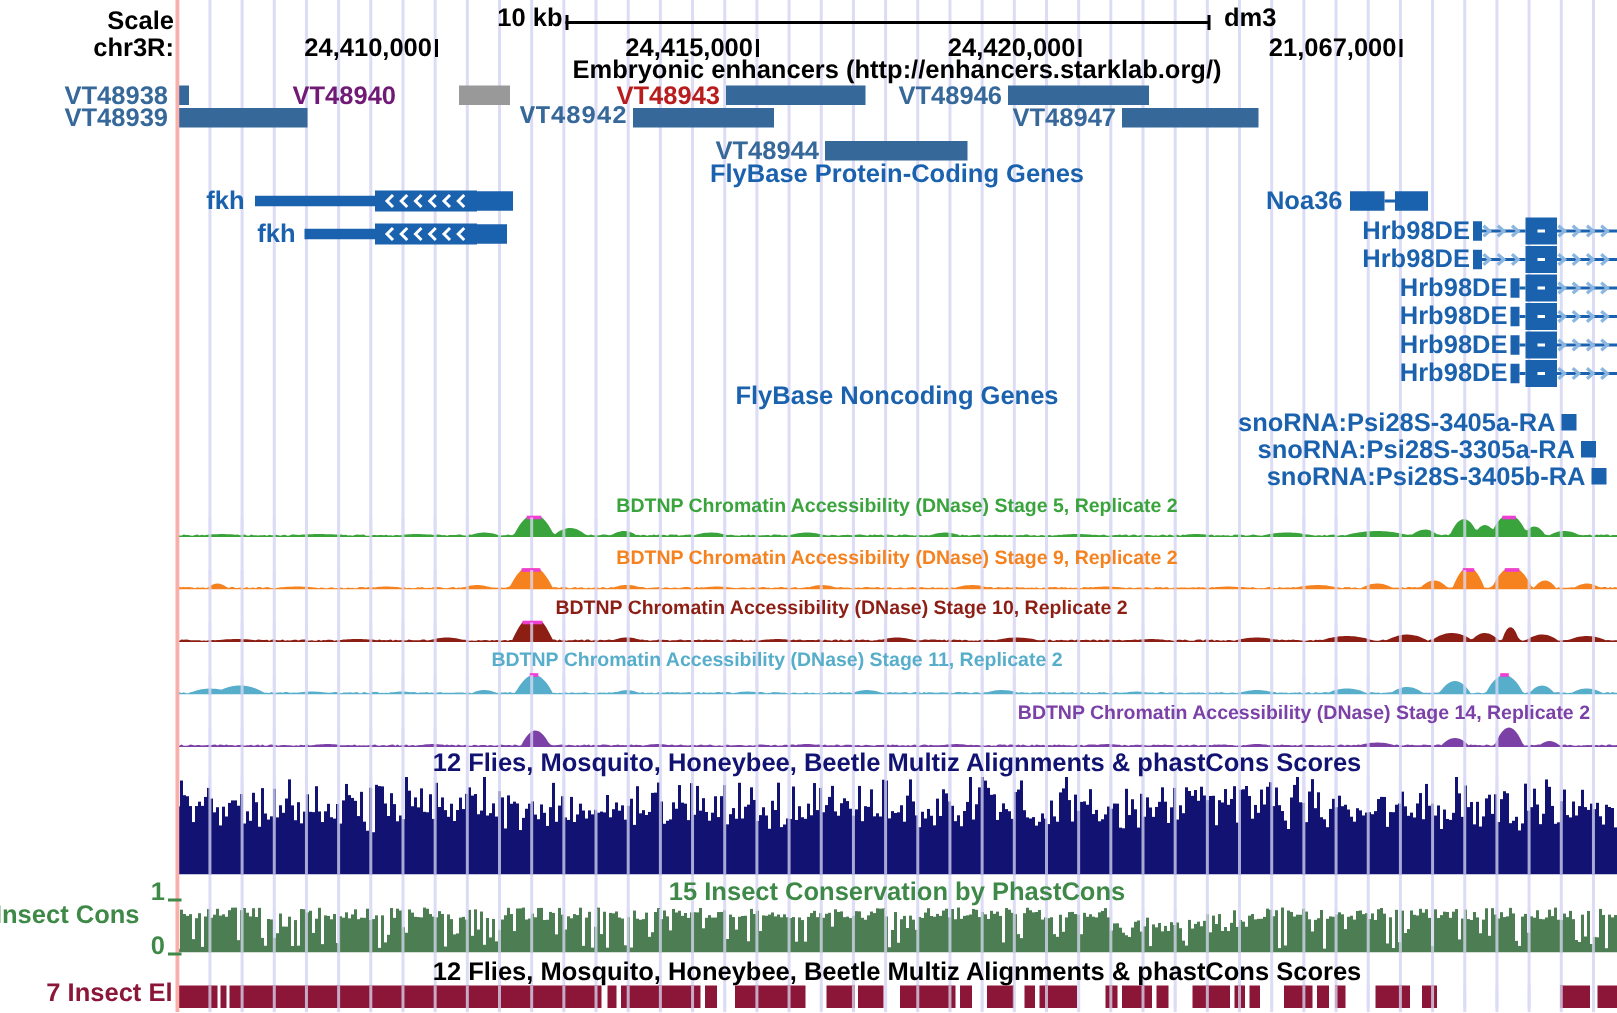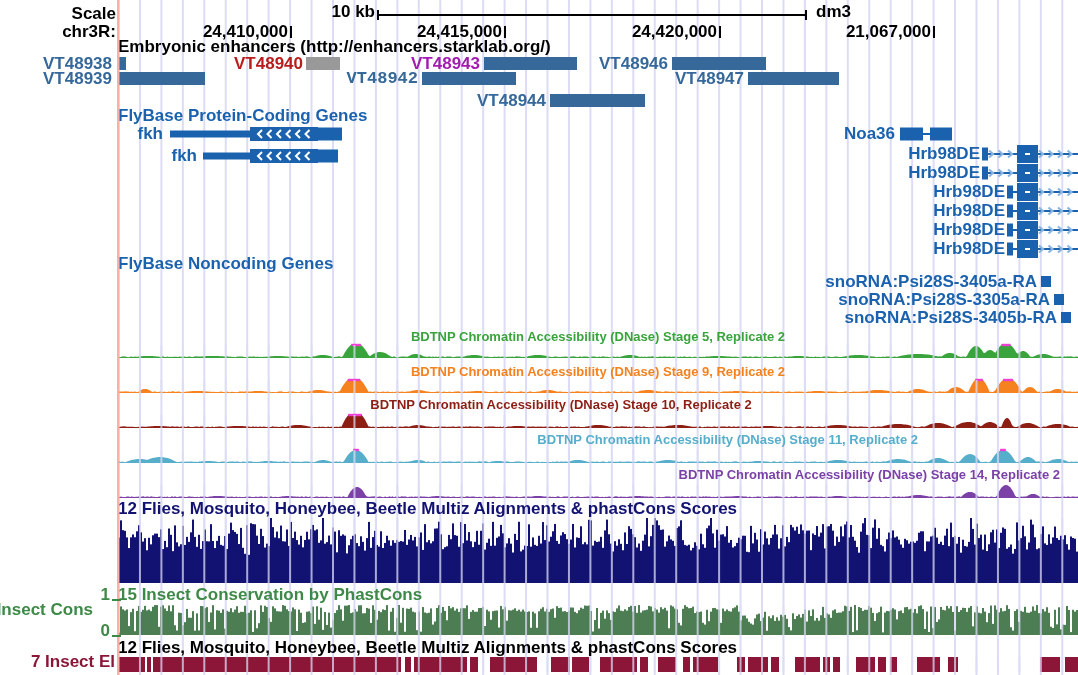--- a/index.html
+++ b/index.html
@@ -1,21 +1,21 @@
 <!DOCTYPE html>
 <html><head>
 <meta charset="utf-8">
 <style>
   html,body{margin:0;padding:0;background:#fff;}
   #stage{position:relative;width:1078px;height:675px;background:#fff;overflow:hidden;
          font-family:"Liberation Sans",sans-serif;font-weight:bold;}
   .abs{position:absolute;}
   .lbl{position:absolute;font-size:17px;line-height:13px;white-space:nowrap;}
   .r{text-align:right;}
-  .ctr{left:118px;width:960px;text-align:left;}
+  .ctr{left:118px;width:960px;text-align:center;}
   svg{display:block;}
 </style>
 </head>
 <body>
 
 <div id="stage">
 
   <svg id="grid" class="abs" style="left:0;top:0;" width="1078" height="675">
       <line x1="118.5" y1="0" x2="118.5" y2="675" stroke="#dcdcf6" stroke-width="2"></line>
       <line x1="139.95" y1="0" x2="139.95" y2="675" stroke="#dcdcf6" stroke-width="2"></line>
@@ -94,25 +94,25 @@
   <div class="lbl r" style="right: 985px; top: 603px; color: rgb(62, 137, 71);" id="l-cons">15 Insect Cons</div>
   <div class="lbl r" style="right: 968px; top: 588px; color: rgb(62, 137, 71);" id="l-one">1</div>
   <div class="lbl r" style="right: 968px; top: 624px; color: rgb(62, 137, 71);" id="l-zero">0</div>
   <div class="lbl r" style="right: 963px; top: 655px; color: rgb(139, 22, 56);" id="l-el">7 Insect El</div>
 
   <div id="enhancers">
       <div class="lbl r" style="right: 966px; top: 57px; color: rgb(54, 104, 154);">VT48938</div>
       <div class="abs" style="left: 118px; top: 57px; width: 8px; height: 13px; background: rgb(54, 104, 154);"></div>
       <div class="lbl r" style="right: 966px; top: 72px; color: rgb(54, 104, 154);">VT48939</div>
       <div class="abs" style="left: 118px; top: 72px; width: 87px; height: 13px; background: rgb(54, 104, 154);"></div>
-      <div class="lbl r" style="right: 775px; top: 57px; color: #b91c1c;">VT48940</div>
+      <div class="lbl r" style="right: 814px; top: 57px; color: #701a75;">VT48940</div>
       <div class="abs" style="left: 306px; top: 57px; width: 34px; height: 13px; background: rgb(153, 153, 153);"></div>
       <div class="lbl r" style="right: 660px; top: 72px; color: rgb(54, 104, 154); font-family: Liberation Mono, monospace;">VT48942</div>
       <div class="abs" style="left: 422px; top: 72px; width: 94px; height: 13px; background: rgb(54, 104, 154);"></div>
-      <div class="lbl r" style="right: 598px; top: 57px; color: #a21caf;">VT48943</div>
+      <div class="lbl r" style="right: 598px; top: 57px; color: #b91c1c;">VT48943</div>
       <div class="abs" style="left: 484px; top: 57px; width: 93px; height: 13px; background: rgb(54, 104, 154);"></div>
       <div class="lbl r" style="right: 532px; top: 94px; color: rgb(54, 104, 154);">VT48944</div>
       <div class="abs" style="left: 550px; top: 94px; width: 95px; height: 13px; background: rgb(54, 104, 154);"></div>
       <div class="lbl r" style="right: 410px; top: 57px; color: rgb(54, 104, 154);">VT48946</div>
       <div class="abs" style="left: 672px; top: 57px; width: 94px; height: 13px; background: rgb(54, 104, 154);"></div>
       <div class="lbl r" style="right: 334px; top: 72px; color: rgb(54, 104, 154);">VT48947</div>
       <div class="abs" style="left: 748px; top: 72px; width: 91px; height: 13px; background: rgb(54, 104, 154);"></div>
     </div>
   <svg id="genes" class="abs" style="left:0;top:0;" width="1078" height="675">
       <rect x="170" y="130.5" width="80" height="7" fill="#1b62ae"></rect>
@@ -228,21 +228,21 @@
         <polygon points="0,15 0,14.1 1.5,13.4 3,13.5 4.5,13.4 6,13.5 7.5,13.3 9,13.5 10.5,13.6 12,14.1 13.5,13.5 15,13.9 16.5,13.6 18,13.7 19.5,14.2 21,13.3 22.5,12.3 24,11.6 25.5,11.1 27,11.0 28.5,11.1 30,11.6 31.5,12.3 33,13.3 34.5,14.0 36,13.4 37.5,13.4 39,14.0 40.5,14.0 42,13.6 43.5,13.8 45,14.0 46.5,13.4 48,14.2 49.5,13.9 51,13.6 52.5,14.1 54,13.3 55.5,13.3 57,14.0 58.5,13.7 60,13.4 61.5,13.6 63,14.2 64.5,13.9 66,14.0 67.5,13.8 69,13.5 70.5,13.5 72,13.3 73.5,13.2 75,13.1 76.5,13.1 78,13.0 79.5,13.0 81,13.0 82.5,13.0 84,13.1 85.5,13.2 87,13.2 88.5,13.4 90,13.5 91.5,13.7 93,13.8 94.5,14.1 96,13.7 97.5,13.9 99,14.1 100.5,14.1 102,13.7 103.5,13.5 105,14.1 106.5,14.0 108,13.8 109.5,13.6 111,14.2 112.5,14.1 114,13.7 115.5,14.0 117,13.9 118.5,14.2 120,14.1 121.5,13.4 123,13.4 124.5,13.5 126,13.8 127.5,13.3 129,13.6 130.5,13.5 132,13.6 133.5,13.4 135,13.2 136.5,13.1 138,13.0 139.5,13.0 141,13.0 142.5,13.1 144,13.1 145.5,13.3 147,13.4 148.5,13.6 150,13.9 151.5,13.3 153,14.2 154.5,13.9 156,14.0 157.5,14.2 159,14.0 160.5,13.5 162,13.6 163.5,13.3 165,14.0 166.5,14.0 168,13.9 169.5,14.0 171,13.3 172.5,13.5 174,13.4 175.5,13.5 177,13.9 178.5,14.1 180,14.2 181.5,13.9 183,13.5 184.5,13.4 186,14.1 187.5,13.7 189,13.9 190.5,13.5 192,13.3 193.5,12.9 195,12.5 196.5,12.3 198,12.1 199.5,12.0 201,12.0 202.5,12.1 204,12.3 205.5,12.6 207,13.0 208.5,13.3 210,13.6 211.5,13.6 213,13.9 214.5,13.6 216,13.7 217.5,13.8 219,13.9 220.5,13.4 222,12.9 223.5,10.1 225,7.6 226.5,5.4 228,3.6 229.5,2.0 231,1.0 232.5,1.0 234,1.0 235.5,1.0 237,1.0 238.5,1.0 240,1.0 241.5,1.2 243,2.5 244.5,4.1 246,6.1 247.5,8.4 249,11.0 250.5,13.7 252,13.4 253.5,13.7 255,14.0 256.5,13.3 258,13.4 259.5,13.5 261,14.2 262.5,14.1 264,13.7 265.5,13.4 267,14.0 268.5,13.7 270,13.5 271.5,14.1 273,14.1 274.5,13.7 276,14.2 277.5,13.8 279,13.3 280.5,13.6 282,14.1 283.5,13.4 285,13.7 286.5,14.1 288,13.8 289.5,13.4 291,13.6 292.5,13.2 294,12.8 295.5,12.4 297,12.2 298.5,12.0 300,12.0 301.5,12.0 303,12.2 304.5,12.4 306,12.8 307.5,13.2 309,13.4 310.5,13.4 312,13.9 313.5,14.1 315,13.9 316.5,13.9 318,13.7 319.5,13.6 321,13.4 322.5,13.8 324,14.2 325.5,13.5 327,13.7 328.5,14.0 330,14.0 331.5,13.6 333,13.9 334.5,14.1 336,13.8 337.5,13.5 339,13.4 340.5,13.3 342,13.7 343.5,14.0 345,14.0 346.5,13.3 348,13.9 349.5,13.5 351,13.6 352.5,13.5 354,13.3 355.5,13.2 357,13.1 358.5,13.0 360,13.0 361.5,13.0 363,13.1 364.5,13.2 366,13.3 367.5,13.5 369,13.7 370.5,13.9 372,14.0 373.5,14.1 375,13.9 376.5,13.7 378,13.6 379.5,13.8 381,14.2 382.5,13.9 384,13.5 385.5,14.0 387,13.3 388.5,13.9 390,13.4 391.5,13.3 393,13.9 394.5,13.7 396,14.1 397.5,13.9 399,13.7 400.5,13.9 402,13.4 403.5,13.3 405,13.9 406.5,13.7 408,14.0 409.5,13.9 411,13.7 412.5,13.3 414,14.1 415.5,14.0 417,13.9 418.5,13.7 420,13.4 421.5,13.5 423,13.0 424.5,12.6 426,12.3 427.5,12.1 429,12.0 430.5,12.0 432,12.1 433.5,12.3 435,12.5 436.5,12.9 438,13.3 439.5,13.7 441,13.6 442.5,13.4 444,13.7 445.5,13.9 447,13.7 448.5,13.9 450,14.1 451.5,13.6 453,13.9 454.5,13.6 456,14.0 457.5,13.6 459,13.3 460.5,13.3 462,13.7 463.5,13.6 465,13.8 466.5,13.4 468,13.5 469.5,14.1 471,13.6 472.5,13.5 474,13.6 475.5,13.5 477,14.1 478.5,14.0 480,14.0 481.5,13.7 483,13.7 484.5,14.1 486,14.2 487.5,13.7 489,13.7 490.5,13.3 492,13.9 493.5,13.5 495,13.6 496.5,13.3 498,13.9 499.5,13.9 501,14.0 502.5,13.8 504,13.4 505.5,14.1 507,13.7 508.5,13.8 510,13.6 511.5,14.1 513,13.7 514.5,14.0 516,13.3 517.5,13.8 519,13.9 520.5,13.4 522,13.0 523.5,12.6 525,12.4 526.5,12.2 528,12.1 529.5,12.0 531,12.0 532.5,12.1 534,12.2 535.5,12.5 537,12.8 538.5,13.1 540,13.5 541.5,13.4 543,13.4 544.5,14.2 546,13.8 547.5,13.3 549,13.6 550.5,13.6 552,13.9 553.5,13.4 555,13.7 556.5,13.9 558,13.4 559.5,13.4 561,13.6 562.5,13.7 564,13.5 565.5,14.0 567,13.9 568.5,13.8 570,13.6 571.5,14.0 573,13.5 574.5,14.1 576,14.2 577.5,13.6 579,13.8 580.5,13.9 582,13.3 583.5,13.5 585,13.4 586.5,13.5 588,14.0 589.5,13.3 591,13.6 592.5,13.5 594,14.1 595.5,13.6 597,14.0 598.5,13.8 600,13.9 601.5,13.8 603,14.2 604.5,13.4 606,13.5 607.5,13.6 609,13.4 610.5,13.6 612,13.3 613.5,13.4 615,13.2 616.5,13.1 618,13.0 619.5,13.0 621,13.0 622.5,13.1 624,13.1 625.5,13.3 627,13.3 628.5,13.5 630,13.6 631.5,13.8 633,14.1 634.5,13.7 636,13.6 637.5,14.1 639,14.0 640.5,13.7 642,13.6 643.5,13.8 645,13.7 646.5,13.5 648,13.8 649.5,14.1 651,14.1 652.5,13.4 654,13.6 655.5,13.4 657,13.8 658.5,13.7 660,13.3 661.5,14.1 663,14.2 664.5,13.7 666,13.5 667.5,13.9 669,13.7 670.5,13.6 672,13.6 673.5,13.9 675,13.9 676.5,13.7 678,13.5 679.5,13.8 681,13.4 682.5,13.7 684,13.5 685.5,13.9 687,13.8 688.5,13.9 690,13.4 691.5,13.6 693,13.4 694.5,13.3 696,13.1 697.5,13.1 699,13.0 700.5,13.0 702,13.0 703.5,13.1 705,13.2 706.5,13.4 708,13.4 709.5,13.4 711,13.4 712.5,13.6 714,13.6 715.5,13.8 717,13.4 718.5,13.8 720,14.1 721.5,14.2 723,14.0 724.5,14.1 726,13.8 727.5,13.3 729,13.4 730.5,13.9 732,14.0 733.5,14.1 735,13.4 736.5,13.8 738,13.8 739.5,13.7 741,13.7 742.5,13.8 744,13.4 745.5,13.6 747,13.5 748.5,13.2 750,12.9 751.5,12.7 753,12.5 754.5,12.3 756,12.1 757.5,12.1 759,12.0 760.5,12.0 762,12.0 763.5,12.1 765,12.2 766.5,12.4 768,12.6 769.5,12.8 771,13.1 772.5,13.4 774,13.5 775.5,13.8 777,14.1 778.5,13.4 780,13.5 781.5,13.3 783,14.1 784.5,13.6 786,13.7 787.5,14.1 789,14.1 790.5,13.5 792,12.8 793.5,12.2 795,11.7 796.5,11.3 798,11.1 799.5,11.0 801,11.0 802.5,11.2 804,11.4 805.5,11.8 807,12.4 808.5,13.0 810,13.6 811.5,13.8 813,13.7 814.5,13.9 816,13.3 817.5,13.6 819,14.2 820.5,13.4 822,13.3 823.5,13.7 825,13.4 826.5,13.7 828,13.5 829.5,13.3 831,11.9 832.5,10.8 834,10.0 835.5,9.4 837,9.1 838.5,9.0 840,9.2 841.5,9.7 843,10.5 844.5,11.5 846,12.8 847.5,13.7 849,13.7 850.5,13.5 852,10.0 853.5,7.0 855,4.5 856.5,2.5 858,1.1 859.5,1.0 861,1.0 862.5,1.0 864,1.1 865.5,2.5 867,4.5 868.5,7.0 870,10.0 871.5,13.7 873,13.8 874.5,13.9 876,13.4 877.5,12.0 879,9.3 880.5,6.9 882,4.9 883.5,3.2 885,1.9 886.5,1.0 888,1.0 889.5,1.0 891,1.0 892.5,1.0 894,1.2 895.5,2.3 897,3.8 898.5,5.5 900,7.7 901.5,10.1 903,12.9 904.5,13.8 906,12.4 907.5,10.9 909,9.8 910.5,9.2 912,9.0 913.5,9.2 915,9.8 916.5,10.9 918,12.4 919.5,14.1 921,13.5 922.5,13.9 924,13.9 925.5,13.9 927,13.8 928.5,13.6 930,13.5 931.5,13.6 933,13.0 934.5,12.2 936,11.6 937.5,11.3 939,11.0 940.5,11.0 942,11.2 943.5,11.5 945,12.0 946.5,12.7 948,13.4 949.5,13.6 951,13.4 952.5,13.3 954,14.2 955.5,13.4 957,14.0 958.5,13.4 960,13.7 960,15" fill="#f5821e"></polygon>
         <rect x="229.72504980099444" y="0.8" width="12.549900398011134" height="2.4" fill="#ee3ed4"></rect>
         <rect x="857.1894882233485" y="0.8" width="7.62102355330306" height="2.4" fill="#ee3ed4"></rect>
         <rect x="885.1502577388071" y="0.8" width="9.699484522385713" height="2.4" fill="#ee3ed4"></rect>
       </svg>
       <div class="abs" style="left: 118px; top: 398px; width: 886px; text-align: center; color: rgb(140, 30, 20); font-size: 13px; line-height: 13px; white-space: nowrap;">BDTNP Chromatin Accessibility (DNase) Stage 10, Replicate 2</div>
       <svg width="960" height="15" style="position: absolute; left: 118px; top: 413px;">
         <polygon points="0,15 0,13.5 1.5,14.1 3,13.4 4.5,13.5 6,13.3 7.5,13.5 9,13.8 10.5,13.8 12,13.8 13.5,13.8 15,13.8 16.5,14.1 18,14.0 19.5,14.1 21,13.8 22.5,13.9 24,13.6 25.5,13.8 27,13.7 28.5,13.7 30,13.5 31.5,13.4 33,13.2 34.5,13.2 36,13.1 37.5,13.0 39,13.0 40.5,13.0 42,13.0 43.5,13.1 45,13.1 46.5,13.2 48,13.3 49.5,13.5 51,13.6 52.5,13.8 54,13.3 55.5,13.5 57,13.7 58.5,13.6 60,13.5 61.5,14.1 63,13.5 64.5,13.4 66,13.6 67.5,13.9 69,13.8 70.5,13.3 72,14.1 73.5,13.9 75,14.0 76.5,13.8 78,13.5 79.5,13.5 81,14.0 82.5,13.5 84,13.4 85.5,13.4 87,14.2 88.5,14.0 90,13.8 91.5,14.1 93,14.1 94.5,13.5 96,14.2 97.5,13.7 99,13.8 100.5,13.5 102,13.5 103.5,13.6 105,14.1 106.5,13.9 108,13.7 109.5,13.6 111,13.4 112.5,13.3 114,13.2 115.5,13.1 117,13.0 118.5,13.0 120,13.0 121.5,13.0 123,13.0 124.5,13.1 126,13.2 127.5,13.3 129,13.4 130.5,13.4 132,13.7 133.5,13.9 135,13.3 136.5,13.9 138,13.6 139.5,13.9 141,13.7 142.5,13.4 144,14.1 145.5,13.5 147,13.8 148.5,13.9 150,13.7 151.5,13.9 153,14.0 154.5,13.3 156,13.7 157.5,13.8 159,13.8 160.5,13.9 162,13.9 163.5,13.4 165,13.4 166.5,14.0 168,13.9 169.5,13.5 171,13.1 172.5,12.8 174,12.5 175.5,12.3 177,12.1 178.5,12.0 180,12.0 181.5,12.0 183,12.1 184.5,12.3 186,12.5 187.5,12.8 189,13.1 190.5,13.5 192,13.5 193.5,13.9 195,14.2 196.5,14.0 198,14.1 199.5,14.2 201,13.6 202.5,14.0 204,13.8 205.5,13.7 207,13.9 208.5,14.2 210,13.6 211.5,14.0 213,13.7 214.5,13.8 216,14.1 217.5,13.8 219,13.7 220.5,14.1 222,13.6 223.5,13.7 225,10.5 226.5,7.6 228,5.0 229.5,2.9 231,1.1 232.5,1.0 234,1.0 235.5,1.0 237,1.0 238.5,1.0 240,1.0 241.5,1.0 243,1.1 244.5,2.9 246,5.0 247.5,7.6 249,10.5 250.5,13.4 252,13.4 253.5,14.1 255,13.4 256.5,14.0 258,13.3 259.5,14.1 261,13.9 262.5,13.8 264,13.8 265.5,13.4 267,13.9 268.5,13.7 270,13.4 271.5,14.1 273,13.4 274.5,13.4 276,14.1 277.5,14.0 279,13.3 280.5,14.1 282,13.5 283.5,13.7 285,13.8 286.5,13.6 288,13.3 289.5,13.6 291,13.7 292.5,13.2 294,12.8 295.5,12.4 297,12.2 298.5,12.0 300,12.0 301.5,12.0 303,12.2 304.5,12.4 306,12.8 307.5,13.2 309,13.5 310.5,13.4 312,13.8 313.5,13.7 315,14.2 316.5,14.0 318,13.8 319.5,13.9 321,13.3 322.5,13.7 324,13.5 325.5,13.7 327,13.6 328.5,14.1 330,13.8 331.5,13.8 333,13.8 334.5,13.5 336,13.4 337.5,13.9 339,13.8 340.5,13.6 342,13.6 343.5,14.1 345,13.6 346.5,13.7 348,13.4 349.5,13.8 351,13.6 352.5,13.3 354,13.7 355.5,13.5 357,13.7 358.5,13.6 360,13.4 361.5,13.7 363,14.0 364.5,13.8 366,14.1 367.5,13.5 369,13.8 370.5,13.4 372,13.4 373.5,13.6 375,13.6 376.5,13.4 378,14.1 379.5,13.8 381,14.0 382.5,13.5 384,14.2 385.5,13.3 387,14.1 388.5,14.0 390,13.6 391.5,13.5 393,13.4 394.5,13.3 396,13.1 397.5,13.1 399,13.0 400.5,13.0 402,13.0 403.5,13.1 405,13.2 406.5,13.4 408,13.6 409.5,13.8 411,13.4 412.5,13.8 414,13.5 415.5,13.4 417,13.8 418.5,13.8 420,13.6 421.5,13.7 423,13.6 424.5,13.7 426,13.8 427.5,13.4 429,13.5 430.5,14.1 432,13.4 433.5,13.8 435,13.8 436.5,14.2 438,13.5 439.5,13.3 441,14.1 442.5,13.4 444,13.9 445.5,14.0 447,13.9 448.5,13.4 450,13.9 451.5,14.2 453,13.4 454.5,13.8 456,13.5 457.5,13.4 459,13.9 460.5,13.5 462,14.0 463.5,14.1 465,13.9 466.5,13.9 468,13.4 469.5,13.5 471,13.1 472.5,12.8 474,12.5 475.5,12.3 477,12.1 478.5,12.0 480,12.0 481.5,12.0 483,12.1 484.5,12.3 486,12.5 487.5,12.8 489,13.1 490.5,13.5 492,13.8 493.5,13.4 495,13.9 496.5,13.9 498,13.4 499.5,13.4 501,13.7 502.5,13.4 504,13.3 505.5,13.4 507,13.6 508.5,13.5 510,13.9 511.5,13.4 513,14.2 514.5,13.3 516,14.0 517.5,13.3 519,13.5 520.5,13.6 522,13.5 523.5,14.0 525,13.5 526.5,13.6 528,14.1 529.5,14.0 531,14.2 532.5,14.0 534,14.2 535.5,13.5 537,13.7 538.5,13.6 540,13.5 541.5,13.7 543,13.6 544.5,13.7 546,13.8 547.5,13.4 549,13.1 550.5,12.8 552,12.6 553.5,12.4 555,12.2 556.5,12.1 558,12.0 559.5,12.0 561,12.0 562.5,12.1 564,12.1 565.5,12.3 567,12.5 568.5,12.7 570,12.9 571.5,13.2 573,13.6 574.5,13.8 576,13.8 577.5,13.7 579,13.4 580.5,14.0 582,13.3 583.5,14.2 585,14.2 586.5,13.7 588,13.9 589.5,13.5 591,13.8 592.5,13.8 594,14.0 595.5,13.5 597,13.5 598.5,14.0 600,13.4 601.5,13.8 603,13.6 604.5,13.6 606,13.5 607.5,13.6 609,14.0 610.5,13.3 612,13.5 613.5,14.1 615,13.5 616.5,13.6 618,14.0 619.5,13.4 621,13.5 622.5,13.8 624,13.5 625.5,13.8 627,13.6 628.5,13.5 630,14.0 631.5,13.9 633,13.6 634.5,13.7 636,13.7 637.5,13.5 639,13.4 640.5,13.7 642,13.4 643.5,13.4 645,13.2 646.5,13.1 648,13.0 649.5,13.0 651,13.0 652.5,13.1 654,13.1 655.5,13.3 657,13.4 658.5,13.6 660,13.9 661.5,13.6 663,14.0 664.5,14.2 666,13.8 667.5,13.5 669,13.5 670.5,13.9 672,13.4 673.5,13.8 675,14.2 676.5,14.2 678,14.1 679.5,13.5 681,13.3 682.5,13.3 684,14.1 685.5,13.4 687,13.5 688.5,13.7 690,13.3 691.5,14.1 693,13.6 694.5,13.8 696,14.1 697.5,13.9 699,14.1 700.5,13.6 702,13.6 703.5,14.0 705,14.1 706.5,13.6 708,13.3 709.5,13.0 711,12.8 712.5,12.5 714,12.3 715.5,12.2 717,12.1 718.5,12.0 720,12.0 721.5,12.0 723,12.1 724.5,12.2 726,12.3 727.5,12.5 729,12.8 730.5,13.0 732,13.3 733.5,13.4 735,13.8 736.5,13.4 738,13.6 739.5,13.9 741,13.5 742.5,13.6 744,13.4 745.5,13.7 747,13.7 748.5,13.8 750,14.0 751.5,14.1 753,14.1 754.5,13.8 756,13.6 757.5,14.2 759,13.5 760.5,13.6 762,13.5 763.5,13.7 765,13.3 766.5,12.8 768,12.4 769.5,12.1 771,11.8 772.5,11.6 774,11.4 775.5,11.2 777,11.1 778.5,11.0 780,11.0 781.5,11.0 783,11.1 784.5,11.2 786,11.4 787.5,11.6 789,11.8 790.5,12.1 792,12.4 793.5,12.8 795,13.3 796.5,13.7 798,14.0 799.5,14.2 801,14.1 802.5,13.8 804,13.3 805.5,13.8 807,13.5 808.5,12.9 810,12.2 811.5,11.6 813,11.1 814.5,10.7 816,10.4 817.5,10.1 819,10.0 820.5,10.0 822,10.1 823.5,10.3 825,10.6 826.5,10.9 828,11.4 829.5,12.0 831,12.7 832.5,13.3 834,14.2 835.5,13.4 837,13.5 838.5,12.5 840,11.7 841.5,10.9 843,10.3 844.5,9.8 846,9.4 847.5,9.2 849,9.0 850.5,9.0 852,9.1 853.5,9.3 855,9.7 856.5,10.1 858,10.7 859.5,11.4 861,12.2 862.5,13.2 864,12.8 865.5,11.5 867,10.5 868.5,9.7 870,9.2 871.5,9.0 873,9.1 874.5,9.4 876,10.0 877.5,10.8 879,11.9 880.5,13.3 882,13.9 883.5,13.4 885,9.4 886.5,6.7 888,5.3 889.5,5.1 891,6.1 892.5,8.4 894,11.9 895.5,13.5 897,14.1 898.5,13.9 900,13.4 901.5,12.5 903,11.7 904.5,11.1 906,10.6 907.5,10.2 909,10.0 910.5,10.0 912,10.1 913.5,10.4 915,10.9 916.5,11.5 918,12.2 919.5,13.1 921,14.1 922.5,13.9 924,13.9 925.5,13.6 927,13.7 928.5,13.4 930,12.8 931.5,12.3 933,11.9 934.5,11.5 936,11.3 937.5,11.1 939,11.0 940.5,11.0 942,11.1 943.5,11.2 945,11.4 946.5,11.8 948,12.1 949.5,12.6 951,13.2 952.5,13.8 954,13.6 955.5,13.8 957,14.0 958.5,13.9 960,13.8 960,15" fill="#8c1e14"></polygon>
         <rect x="230.38095439614725" y="0.8" width="13.238091207705493" height="2.4" fill="#ee3ed4"></rect>
       </svg>
-      <div class="abs" style="left: 118px; top: 433px; width: 800px; text-align: right; color: rgb(87, 174, 203); font-size: 13px; line-height: 13px; white-space: nowrap;">BDTNP Chromatin Accessibility (DNase) Stage 11, Replicate 2</div>
+      <div class="abs" style="left: 118px; top: 433px; width: 800px; text-align: center; color: rgb(87, 174, 203); font-size: 13px; line-height: 13px; white-space: nowrap;">BDTNP Chromatin Accessibility (DNase) Stage 11, Replicate 2</div>
       <svg width="960" height="15" style="position: absolute; left: 118px; top: 448px;">
         <polygon points="0,15 0,13.7 1.5,13.5 3,14.0 4.5,13.5 6,14.1 7.5,14.2 9,13.5 10.5,13.1 12,12.6 13.5,12.1 15,11.8 16.5,11.5 18,11.3 19.5,11.1 21,11.0 22.5,11.0 24,11.1 25.5,11.2 27,11.4 28.5,11.7 30,11.7 31.5,11.0 33,10.5 34.5,10.0 36,9.7 37.5,9.4 39,9.2 40.5,9.0 42,9.0 43.5,9.0 45,9.2 46.5,9.4 48,9.7 49.5,10.0 51,10.5 52.5,11.0 54,11.7 55.5,12.4 57,13.2 58.5,13.9 60,13.9 61.5,14.0 63,13.4 64.5,13.9 66,13.8 67.5,13.7 69,13.5 70.5,13.8 72,13.4 73.5,13.4 75,13.8 76.5,13.8 78,13.7 79.5,13.9 81,13.6 82.5,13.5 84,13.3 85.5,13.2 87,13.1 88.5,13.0 90,13.0 91.5,13.0 93,13.1 94.5,13.2 96,13.3 97.5,13.5 99,13.7 100.5,13.9 102,13.9 103.5,13.6 105,13.4 106.5,13.4 108,14.0 109.5,14.1 111,13.6 112.5,13.6 114,13.6 115.5,13.5 117,13.8 118.5,13.6 120,13.4 121.5,14.1 123,14.2 124.5,13.4 126,13.6 127.5,14.1 129,13.6 130.5,13.3 132,13.4 133.5,13.3 135,14.0 136.5,13.8 138,14.0 139.5,13.8 141,14.0 142.5,13.5 144,13.5 145.5,13.3 147,13.1 148.5,13.0 150,13.0 151.5,13.0 153,13.1 154.5,13.3 156,13.5 157.5,13.4 159,13.5 160.5,14.0 162,13.6 163.5,13.7 165,13.6 166.5,13.3 168,13.9 169.5,13.7 171,13.9 172.5,13.9 174,13.6 175.5,13.4 177,13.8 178.5,13.8 180,13.8 181.5,13.8 183,13.9 184.5,13.8 186,13.6 187.5,13.6 189,13.6 190.5,13.6 192,14.0 193.5,13.4 195,13.9 196.5,14.2 198,13.5 199.5,12.9 201,12.5 202.5,12.2 204,12.0 205.5,12.0 207,12.1 208.5,12.4 210,12.8 211.5,13.3 213,13.8 214.5,14.0 216,13.7 217.5,13.6 219,13.5 220.5,13.8 222,13.4 223.5,13.9 225,14.0 226.5,12.2 228,9.7 229.5,7.6 231,5.8 232.5,4.3 234,3.2 235.5,2.5 237,2.1 238.5,2.0 240,2.3 241.5,2.9 243,3.9 244.5,5.3 246,6.9 247.5,8.9 249,11.3 250.5,14.0 252,13.8 253.5,14.1 255,13.8 256.5,14.0 258,13.4 259.5,13.6 261,14.2 262.5,13.7 264,13.6 265.5,14.0 267,13.9 268.5,13.8 270,13.8 271.5,13.5 273,13.6 274.5,14.0 276,14.2 277.5,14.1 279,13.7 280.5,13.9 282,13.6 283.5,13.8 285,13.7 286.5,14.0 288,13.5 289.5,13.8 291,13.5 292.5,13.3 294,13.1 295.5,12.6 297,12.3 298.5,12.1 300,12.0 301.5,12.1 303,12.3 304.5,12.6 306,13.1 307.5,13.7 309,13.9 310.5,13.3 312,14.2 313.5,13.9 315,13.9 316.5,13.6 318,14.2 319.5,14.0 321,13.4 322.5,14.0 324,13.7 325.5,13.6 327,13.4 328.5,13.7 330,13.4 331.5,13.6 333,13.5 334.5,13.7 336,13.8 337.5,13.7 339,13.6 340.5,13.5 342,13.4 343.5,14.0 345,14.2 346.5,13.7 348,13.4 349.5,14.1 351,13.4 352.5,13.8 354,13.8 355.5,13.7 357,13.8 358.5,13.9 360,13.4 361.5,13.3 363,13.6 364.5,13.5 366,13.3 367.5,13.3 369,13.6 370.5,14.2 372,13.9 373.5,13.6 375,13.3 376.5,13.2 378,13.1 379.5,13.0 381,13.0 382.5,13.1 384,13.2 385.5,13.4 387,13.7 388.5,13.3 390,13.4 391.5,13.8 393,14.1 394.5,14.0 396,13.9 397.5,13.4 399,13.5 400.5,13.5 402,13.6 403.5,13.8 405,13.7 406.5,14.2 408,13.8 409.5,14.1 411,13.7 412.5,13.8 414,14.1 415.5,14.0 417,14.2 418.5,13.7 420,13.5 421.5,14.2 423,13.9 424.5,13.8 426,14.1 427.5,14.1 429,13.7 430.5,14.0 432,14.1 433.5,13.9 435,13.5 436.5,13.9 438,13.5 439.5,13.6 441,14.0 442.5,13.4 444,13.6 445.5,13.8 447,13.6 448.5,13.5 450,14.1 451.5,13.5 453,13.0 454.5,12.6 456,12.3 457.5,12.1 459,12.0 460.5,12.0 462,12.1 463.5,12.3 465,12.5 466.5,12.9 468,13.3 469.5,13.7 471,14.0 472.5,13.5 474,13.7 475.5,13.4 477,13.9 478.5,13.5 480,13.7 481.5,13.9 483,13.7 484.5,13.5 486,13.4 487.5,14.0 489,14.2 490.5,13.6 492,13.4 493.5,13.4 495,13.5 496.5,14.1 498,13.4 499.5,13.9 501,13.5 502.5,13.5 504,13.7 505.5,13.8 507,13.8 508.5,13.6 510,13.5 511.5,13.6 513,13.7 514.5,13.8 516,13.6 517.5,14.2 519,13.5 520.5,13.3 522,13.4 523.5,13.7 525,13.4 526.5,13.5 528,13.8 529.5,14.1 531,13.6 532.5,13.5 534,13.5 535.5,14.2 537,13.9 538.5,13.5 540,13.5 541.5,13.1 543,12.8 544.5,12.5 546,12.2 547.5,12.1 549,12.0 550.5,12.0 552,12.1 553.5,12.2 555,12.4 556.5,12.6 558,13.0 559.5,13.4 561,13.9 562.5,13.5 564,13.5 565.5,13.9 567,13.7 568.5,14.2 570,13.6 571.5,13.5 573,13.6 574.5,13.5 576,13.4 577.5,13.8 579,13.5 580.5,13.4 582,13.5 583.5,13.8 585,13.4 586.5,14.0 588,13.9 589.5,13.6 591,13.4 592.5,13.8 594,13.6 595.5,13.6 597,13.3 598.5,14.1 600,13.7 601.5,14.0 603,13.4 604.5,13.8 606,14.2 607.5,13.4 609,14.0 610.5,13.8 612,14.0 613.5,14.0 615,13.4 616.5,13.6 618,13.3 619.5,13.8 621,14.1 622.5,14.1 624,14.0 625.5,13.4 627,13.7 628.5,13.8 630,13.9 631.5,13.6 633,13.7 634.5,13.4 636,13.2 637.5,13.1 639,13.0 640.5,13.0 642,13.1 643.5,13.2 645,13.3 646.5,13.6 648,13.6 649.5,13.6 651,13.7 652.5,14.2 654,13.9 655.5,13.3 657,13.4 658.5,13.9 660,14.0 661.5,13.6 663,13.6 664.5,13.8 666,14.0 667.5,13.7 669,13.7 670.5,13.9 672,14.1 673.5,13.9 675,13.9 676.5,13.6 678,13.6 679.5,13.8 681,13.5 682.5,13.8 684,13.7 685.5,14.1 687,13.3 688.5,13.7 690,13.9 691.5,13.9 693,13.5 694.5,13.8 696,13.4 697.5,13.6 699,14.0 700.5,14.0 702,13.8 703.5,13.7 705,13.9 706.5,14.1 708,13.4 709.5,13.5 711,13.1 712.5,12.8 714,12.5 715.5,12.3 717,12.1 718.5,12.0 720,12.0 721.5,12.0 723,12.1 724.5,12.3 726,12.5 727.5,12.8 729,13.1 730.5,13.4 732,13.4 733.5,14.0 735,13.7 736.5,13.6 738,13.9 739.5,13.7 741,14.1 742.5,13.8 744,13.9 745.5,13.7 747,13.8 748.5,13.3 750,14.2 751.5,13.8 753,13.9 754.5,13.3 756,14.2 757.5,14.1 759,13.4 760.5,13.9 762,13.8 763.5,13.9 765,13.3 766.5,13.5 768,13.6 769.5,13.0 771,12.4 772.5,12.0 774,11.6 775.5,11.4 777,11.2 778.5,11.0 780,11.0 781.5,11.0 783,11.2 784.5,11.4 786,11.6 787.5,12.0 789,12.4 790.5,13.0 792,13.6 793.5,14.0 795,13.8 796.5,13.3 798,13.6 799.5,13.9 801,13.6 802.5,14.1 804,13.8 805.5,13.9 807,13.7 808.5,13.5 810,13.5 811.5,12.5 813,11.7 814.5,11.1 816,10.6 817.5,10.2 819,10.0 820.5,10.0 822,10.1 823.5,10.4 825,10.9 826.5,11.5 828,12.2 829.5,13.1 831,13.8 832.5,13.9 834,13.8 835.5,13.9 837,13.9 838.5,13.6 840,13.9 841.5,13.5 843,12.0 844.5,10.2 846,8.7 847.5,7.5 849,6.7 850.5,6.2 852,6.0 853.5,6.2 855,6.7 856.5,7.5 858,8.7 859.5,10.2 861,12.0 862.5,14.1 864,14.1 865.5,14.0 867,13.7 868.5,13.8 870,14.2 871.5,14.0 873,13.1 874.5,10.5 876,8.2 877.5,6.3 879,4.8 880.5,3.6 882,2.7 883.5,2.2 885,2.0 886.5,2.2 888,2.7 889.5,3.6 891,4.8 892.5,6.3 894,8.2 895.5,10.5 897,13.1 898.5,14.2 900,13.7 901.5,13.4 903,12.6 904.5,11.2 906,10.2 907.5,9.5 909,9.1 910.5,9.0 912,9.3 913.5,9.9 915,10.9 916.5,12.1 918,13.6 919.5,13.5 921,13.3 922.5,14.0 924,13.6 925.5,13.7 927,14.2 928.5,13.8 930,13.8 931.5,13.0 933,12.4 934.5,11.8 936,11.4 937.5,11.2 939,11.0 940.5,11.0 942,11.1 943.5,11.3 945,11.7 946.5,12.2 948,12.8 949.5,13.5 951,14.1 952.5,13.7 954,13.4 955.5,14.0 957,13.4 958.5,13.8 960,13.8 960,15" fill="#57aecb"></polygon>
         <rect x="235.14" y="0.8" width="5.72" height="2.4" fill="#ee3ed4"></rect>
         <rect x="882.14" y="0.8" width="5.72" height="2.4" fill="#ee3ed4"></rect>
       </svg>
       <div class="abs" style="left: 100px; top: 468px; width: 960px; text-align: right; color: rgb(123, 65, 167); font-size: 13px; line-height: 13px; white-space: nowrap;">BDTNP Chromatin Accessibility (DNase) Stage 14, Replicate 2</div>
       <svg width="960" height="15" style="position: absolute; left: 118px; top: 483px;">
         <polygon points="0,15 0,14.1 1.5,14.1 3,13.4 4.5,14.1 6,14.1 7.5,14.0 9,13.4 10.5,13.6 12,14.0 13.5,13.6 15,13.7 16.5,14.0 18,13.8 19.5,13.8 21,13.5 22.5,13.9 24,13.5 25.5,13.3 27,14.0 28.5,13.4 30,13.5 31.5,13.9 33,13.3 34.5,13.8 36,13.7 37.5,13.9 39,14.1 40.5,13.7 42,13.6 43.5,13.3 45,14.1 46.5,13.8 48,13.9 49.5,13.5 51,14.2 52.5,13.9 54,13.3 55.5,14.1 57,13.3 58.5,14.1 60,14.1 61.5,13.5 63,13.4 64.5,13.6 66,13.7 67.5,14.1 69,13.9 70.5,13.6 72,13.6 73.5,13.8 75,13.8 76.5,14.0 78,14.1 79.5,13.8 81,14.2 82.5,13.5 84,13.8 85.5,13.6 87,13.3 88.5,14.0 90,13.9 91.5,13.6 93,13.4 94.5,13.3 96,13.1 97.5,13.1 99,13.0 100.5,13.0 102,13.0 103.5,13.1 105,13.2 106.5,13.3 108,13.6 109.5,13.8 111,13.8 112.5,13.8 114,13.6 115.5,13.9 117,13.9 118.5,13.4 120,14.2 121.5,13.8 123,14.0 124.5,13.9 126,14.0 127.5,13.8 129,13.5 130.5,13.7 132,13.4 133.5,14.0 135,14.1 136.5,13.9 138,13.6 139.5,14.1 141,13.8 142.5,13.5 144,13.4 145.5,14.2 147,13.4 148.5,14.1 150,13.7 151.5,13.9 153,13.3 154.5,14.1 156,13.9 157.5,13.7 159,14.1 160.5,13.9 162,13.7 163.5,13.6 165,13.3 166.5,13.2 168,13.1 169.5,13.0 171,13.0 172.5,13.1 174,13.2 175.5,13.4 177,13.4 178.5,13.8 180,13.4 181.5,13.9 183,13.5 184.5,13.6 186,14.2 187.5,13.3 189,13.8 190.5,14.0 192,13.5 193.5,13.9 195,14.2 196.5,14.1 198,13.5 199.5,13.6 201,14.1 202.5,13.7 204,13.7 205.5,13.7 207,14.1 208.5,13.6 210,13.9 211.5,14.2 213,14.0 214.5,13.7 216,13.3 217.5,13.7 219,13.8 220.5,13.7 222,13.6 223.5,14.2 225,13.3 226.5,13.7 228,14.1 229.5,13.9 231,11.0 232.5,8.6 234,6.8 235.5,5.3 237,4.4 238.5,4.0 240,4.1 241.5,4.7 243,5.8 244.5,7.3 246,9.4 247.5,11.9 249,13.4 250.5,13.8 252,13.8 253.5,13.6 255,13.5 256.5,13.3 258,13.6 259.5,14.0 261,13.5 262.5,13.6 264,13.9 265.5,14.2 267,13.6 268.5,14.0 270,13.9 271.5,13.3 273,13.9 274.5,13.3 276,14.2 277.5,13.5 279,13.9 280.5,13.6 282,13.9 283.5,13.3 285,13.4 286.5,13.5 288,13.6 289.5,14.2 291,13.7 292.5,13.7 294,13.4 295.5,13.9 297,13.6 298.5,13.8 300,13.6 301.5,13.7 303,13.3 304.5,13.8 306,13.5 307.5,13.7 309,13.7 310.5,14.1 312,13.8 313.5,13.6 315,13.3 316.5,13.2 318,13.1 319.5,13.0 321,13.0 322.5,13.1 324,13.2 325.5,13.4 327,13.7 328.5,13.7 330,13.4 331.5,13.8 333,13.9 334.5,13.7 336,13.4 337.5,13.9 339,13.9 340.5,14.0 342,13.8 343.5,13.4 345,13.7 346.5,14.0 348,13.6 349.5,13.3 351,13.8 352.5,13.8 354,13.6 355.5,13.4 357,13.8 358.5,14.1 360,14.1 361.5,13.8 363,14.1 364.5,14.0 366,13.5 367.5,13.5 369,14.0 370.5,13.8 372,13.8 373.5,13.7 375,13.6 376.5,13.6 378,14.0 379.5,14.1 381,13.8 382.5,13.9 384,14.2 385.5,13.6 387,13.5 388.5,13.3 390,13.4 391.5,13.5 393,13.7 394.5,13.7 396,14.1 397.5,13.7 399,13.5 400.5,14.2 402,14.0 403.5,14.0 405,13.5 406.5,13.5 408,14.0 409.5,13.4 411,13.4 412.5,13.8 414,13.4 415.5,13.3 417,13.1 418.5,13.0 420,13.0 421.5,13.0 423,13.1 424.5,13.3 426,13.5 427.5,13.4 429,13.5 430.5,13.9 432,13.4 433.5,14.0 435,13.8 436.5,13.9 438,14.0 439.5,13.3 441,13.5 442.5,14.2 444,14.0 445.5,13.5 447,13.5 448.5,13.5 450,13.6 451.5,13.9 453,13.9 454.5,13.6 456,14.2 457.5,14.0 459,13.5 460.5,13.6 462,13.9 463.5,14.0 465,14.1 466.5,13.7 468,13.7 469.5,13.6 471,13.5 472.5,14.2 474,13.3 475.5,14.0 477,13.4 478.5,13.6 480,13.5 481.5,14.1 483,13.9 484.5,13.8 486,14.2 487.5,13.7 489,14.1 490.5,13.6 492,13.4 493.5,14.2 495,14.2 496.5,13.6 498,13.3 499.5,13.5 501,14.0 502.5,13.5 504,13.8 505.5,13.8 507,13.8 508.5,13.9 510,13.7 511.5,13.6 513,13.4 514.5,13.4 516,13.2 517.5,13.1 519,13.0 520.5,13.0 522,13.1 523.5,13.2 525,13.3 526.5,13.6 528,13.6 529.5,13.5 531,13.8 532.5,13.6 534,13.6 535.5,14.0 537,13.6 538.5,14.2 540,13.9 541.5,13.7 543,14.2 544.5,14.0 546,14.1 547.5,13.4 549,13.4 550.5,13.5 552,13.4 553.5,14.2 555,13.4 556.5,13.4 558,13.7 559.5,13.8 561,13.4 562.5,14.0 564,13.3 565.5,13.8 567,14.1 568.5,14.1 570,13.4 571.5,14.2 573,13.4 574.5,13.6 576,13.8 577.5,13.5 579,14.1 580.5,13.8 582,13.6 583.5,14.0 585,13.3 586.5,13.8 588,13.3 589.5,13.8 591,13.5 592.5,13.8 594,13.9 595.5,13.8 597,14.1 598.5,14.0 600,13.3 601.5,13.9 603,13.5 604.5,14.1 606,13.8 607.5,13.4 609,13.4 610.5,13.4 612,13.4 613.5,13.6 615,13.3 616.5,13.2 618,13.1 619.5,13.0 621,13.0 622.5,13.1 624,13.2 625.5,13.4 627,13.5 628.5,13.5 630,14.2 631.5,13.5 633,13.9 634.5,14.2 636,13.7 637.5,13.9 639,13.5 640.5,13.5 642,13.7 643.5,13.4 645,13.6 646.5,14.0 648,14.0 649.5,14.0 651,13.4 652.5,13.7 654,13.5 655.5,13.7 657,13.6 658.5,13.3 660,13.6 661.5,13.6 663,13.7 664.5,14.0 666,14.1 667.5,13.8 669,13.5 670.5,14.2 672,13.9 673.5,13.5 675,14.1 676.5,13.6 678,13.3 679.5,13.7 681,14.1 682.5,13.7 684,13.9 685.5,13.6 687,13.7 688.5,13.6 690,13.9 691.5,13.4 693,13.5 694.5,13.4 696,13.5 697.5,13.4 699,13.4 700.5,13.7 702,13.7 703.5,13.6 705,14.0 706.5,14.1 708,13.7 709.5,14.1 711,13.6 712.5,13.8 714,13.5 715.5,13.3 717,13.1 718.5,13.0 720,13.0 721.5,13.0 723,13.1 724.5,13.3 726,13.4 727.5,13.8 729,13.8 730.5,13.3 732,14.0 733.5,13.7 735,13.8 736.5,13.4 738,13.6 739.5,13.7 741,13.7 742.5,13.8 744,14.0 745.5,13.7 747,14.2 748.5,13.7 750,13.4 751.5,13.7 753,13.9 754.5,13.7 756,13.7 757.5,13.7 759,14.1 760.5,13.8 762,13.8 763.5,14.2 765,13.9 766.5,14.0 768,13.6 769.5,14.0 771,14.1 772.5,13.9 774,13.9 775.5,13.4 777,13.5 778.5,14.1 780,13.5 781.5,13.6 783,14.0 784.5,13.5 786,13.9 787.5,13.4 789,13.6 790.5,13.2 792,12.9 793.5,12.6 795,12.3 796.5,12.2 798,12.1 799.5,12.0 801,12.0 802.5,12.1 804,12.2 805.5,12.4 807,12.7 808.5,13.0 810,13.3 811.5,13.8 813,13.3 814.5,13.7 816,14.0 817.5,14.0 819,13.7 820.5,13.4 822,13.7 823.5,13.5 825,13.9 826.5,13.9 828,13.8 829.5,13.8 831,13.3 832.5,13.5 834,13.7 835.5,13.6 837,14.0 838.5,13.8 840,13.4 841.5,13.3 843,13.9 844.5,12.4 846,11.2 847.5,10.2 849,9.5 850.5,9.1 852,9.0 853.5,9.1 855,9.5 856.5,10.2 858,11.2 859.5,12.4 861,13.9 862.5,13.4 864,13.6 865.5,13.5 867,13.9 868.5,13.6 870,14.0 871.5,14.0 873,13.4 874.5,13.7 876,14.1 877.5,13.9 879,12.5 880.5,9.3 882,6.7 883.5,4.6 885,3.2 886.5,2.3 888,2.0 889.5,2.3 891,3.2 892.5,4.6 894,6.7 895.5,9.3 897,12.5 898.5,14.1 900,13.9 901.5,14.1 903,13.5 904.5,13.8 906,13.6 907.5,13.4 909,13.3 910.5,12.3 912,11.6 913.5,11.1 915,11.0 916.5,11.1 918,11.6 919.5,12.3 921,13.3 922.5,14.2 924,13.5 925.5,13.4 927,14.0 928.5,13.5 930,13.8 931.5,14.1 933,14.2 934.5,13.9 936,14.1 937.5,13.8 939,13.8 940.5,13.7 942,13.9 943.5,13.5 945,13.8 946.5,13.6 948,14.0 949.5,13.5 951,13.6 952.5,14.1 954,13.4 955.5,13.4 957,13.8 958.5,13.8 960,13.6 960,15" fill="#7b41a7"></polygon>
       </svg>
     </div>

